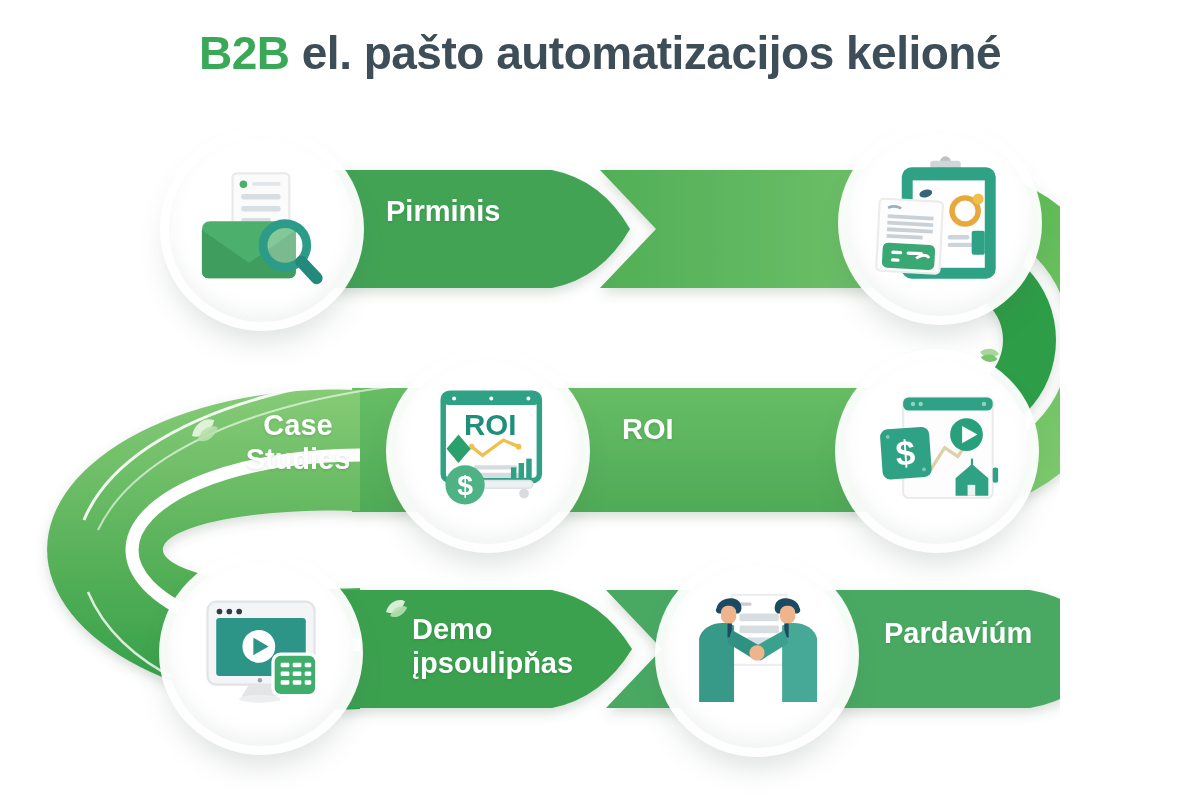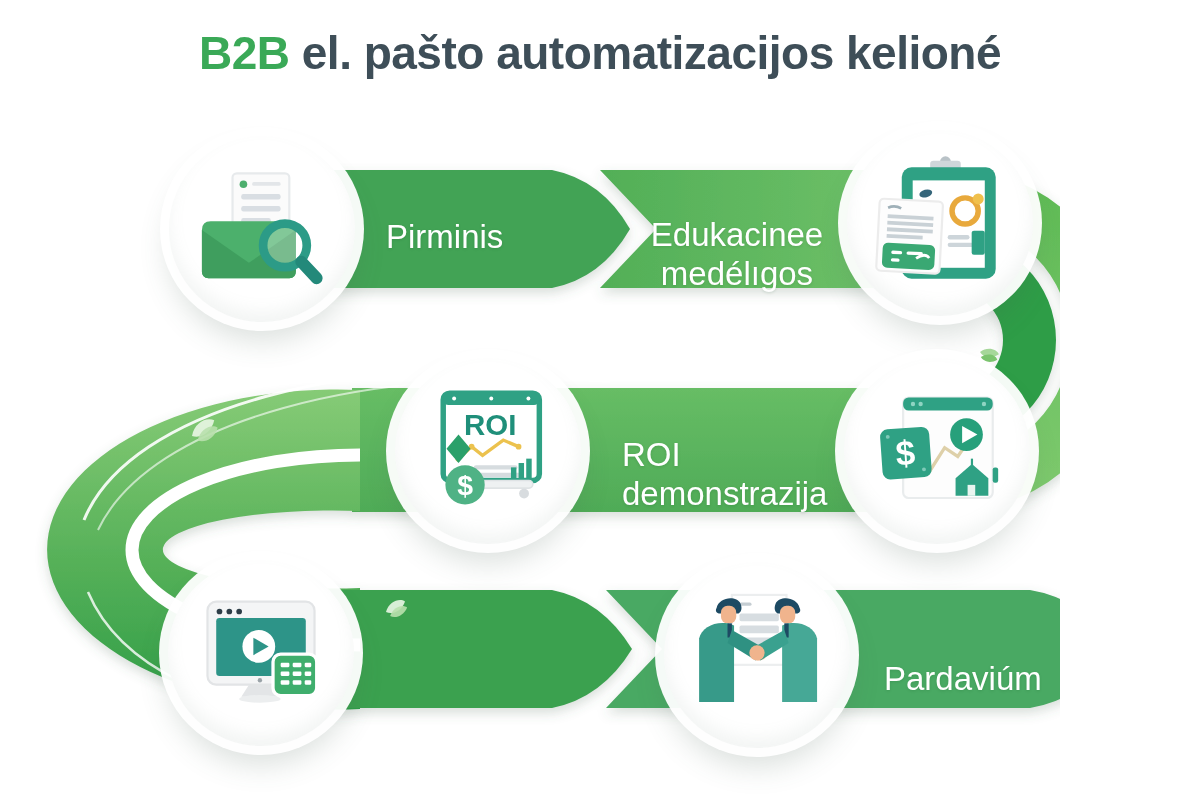--- a/index.html
+++ b/index.html
@@ -13,23 +13,22 @@
     font-size:46px;font-weight:bold;letter-spacing:-0.5px;color:#3e4e58;
   }
   .title .hl{color:#3aa957;}
   .node{
     position:absolute;width:186px;height:186px;border-radius:50%;background:#fff;
     box-shadow:0 0 0 9px rgba(255,255,255,.95),0 18px 30px rgba(70,95,80,.20),inset 0 -10px 16px rgba(140,160,150,.10);
     display:flex;align-items:center;justify-content:center;
   }
   .node svg{width:142px;height:142px;}
   .label{
-    position:absolute;color:#fff;font-weight:normal;font-size:33px;line-height:1.18;
+    position:absolute;color:#fff;font-weight:bold;font-size:29px;line-height:1.18;
     text-shadow:0 1px 3px rgba(0,60,20,.15);
-    margin-top:24px;
   }
   .label .line{display:block;}
   .ta-c{text-align:center;}
 </style>
 </head>
 <body>
 
 <div class="stage">
 
   <svg class="path-svg" viewBox="0 0 1200 800" aria-hidden="true">
@@ -241,25 +240,28 @@
         <rect x="38" y="36" width="4" height="13" fill="#1d4a63"></rect>
         <path d="M42 42 L70 58 L64 70 L38 54 Z" fill="#3aa18f"></path>
         <circle cx="67" cy="63" r="7" fill="#f0b48d"></circle>
       </g>
     </svg>
   </div>
 
   <div class="label" style="left:386px;top:194px;width:215px">
     <span class="line">Pirminis</span>
   </div>
-  <div class="label ta-c" style="left:622px;top:192px;width:230px">
-    <span class="line">Edukacinee</span>
-    <span class="line">medélıgos</span>
+  <div class="label ta-c" style="left:198px;top:408px;width:200px">
+    <span class="line">Case</span>
+    <span class="line">Studies</span>
   </div>
   <div class="label" style="left:622px;top:412px;width:260px">
     <span class="line">ROI</span>
-    <span class="line">demonstrazija</span>
-  </div>
-  <div class="label" style="left:884px;top:636px;width:240px">
+  </div>
+  <div class="label" style="left:412px;top:612px;width:240px">
+    <span class="line">Demo</span>
+    <span class="line">įpsoulipňas</span>
+  </div>
+  <div class="label" style="left:884px;top:616px;width:240px">
     <span class="line">Pardaviúm</span>
   </div>
 
 </div>
 
 </body></html>

